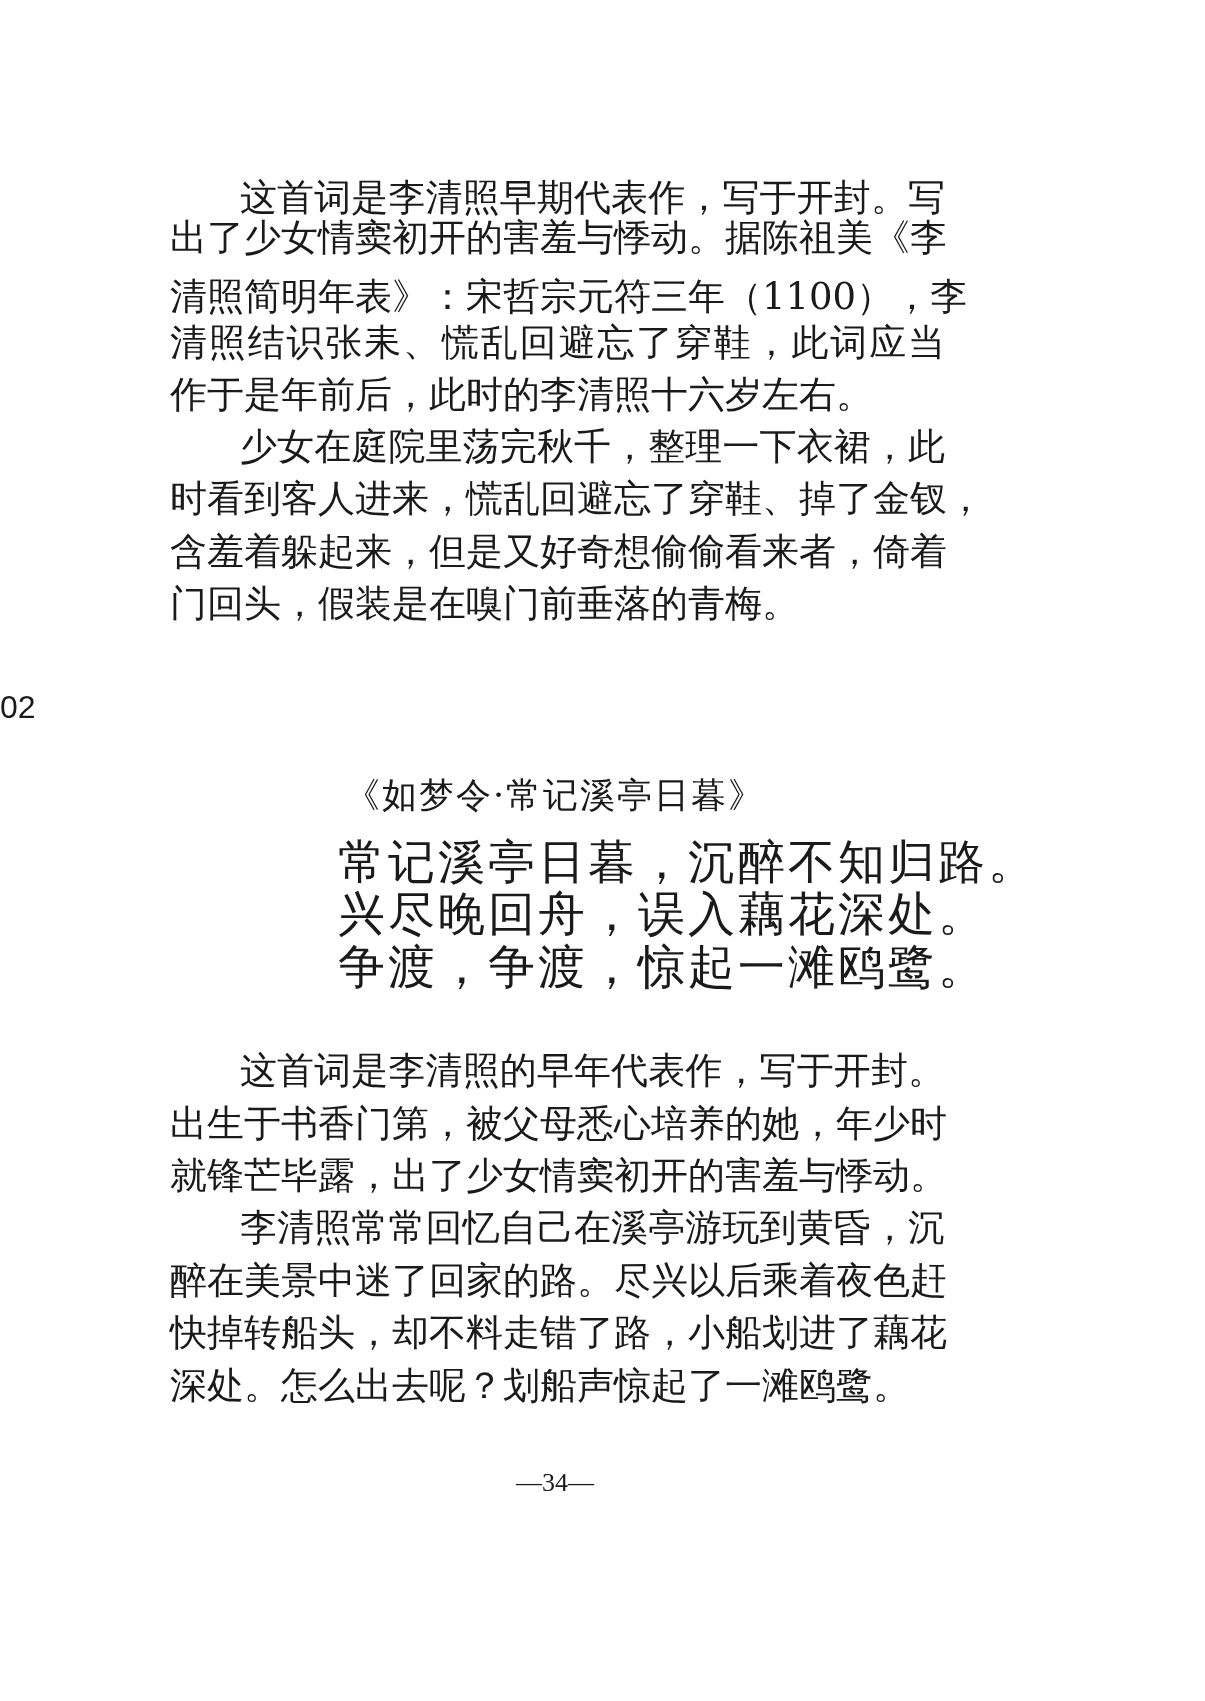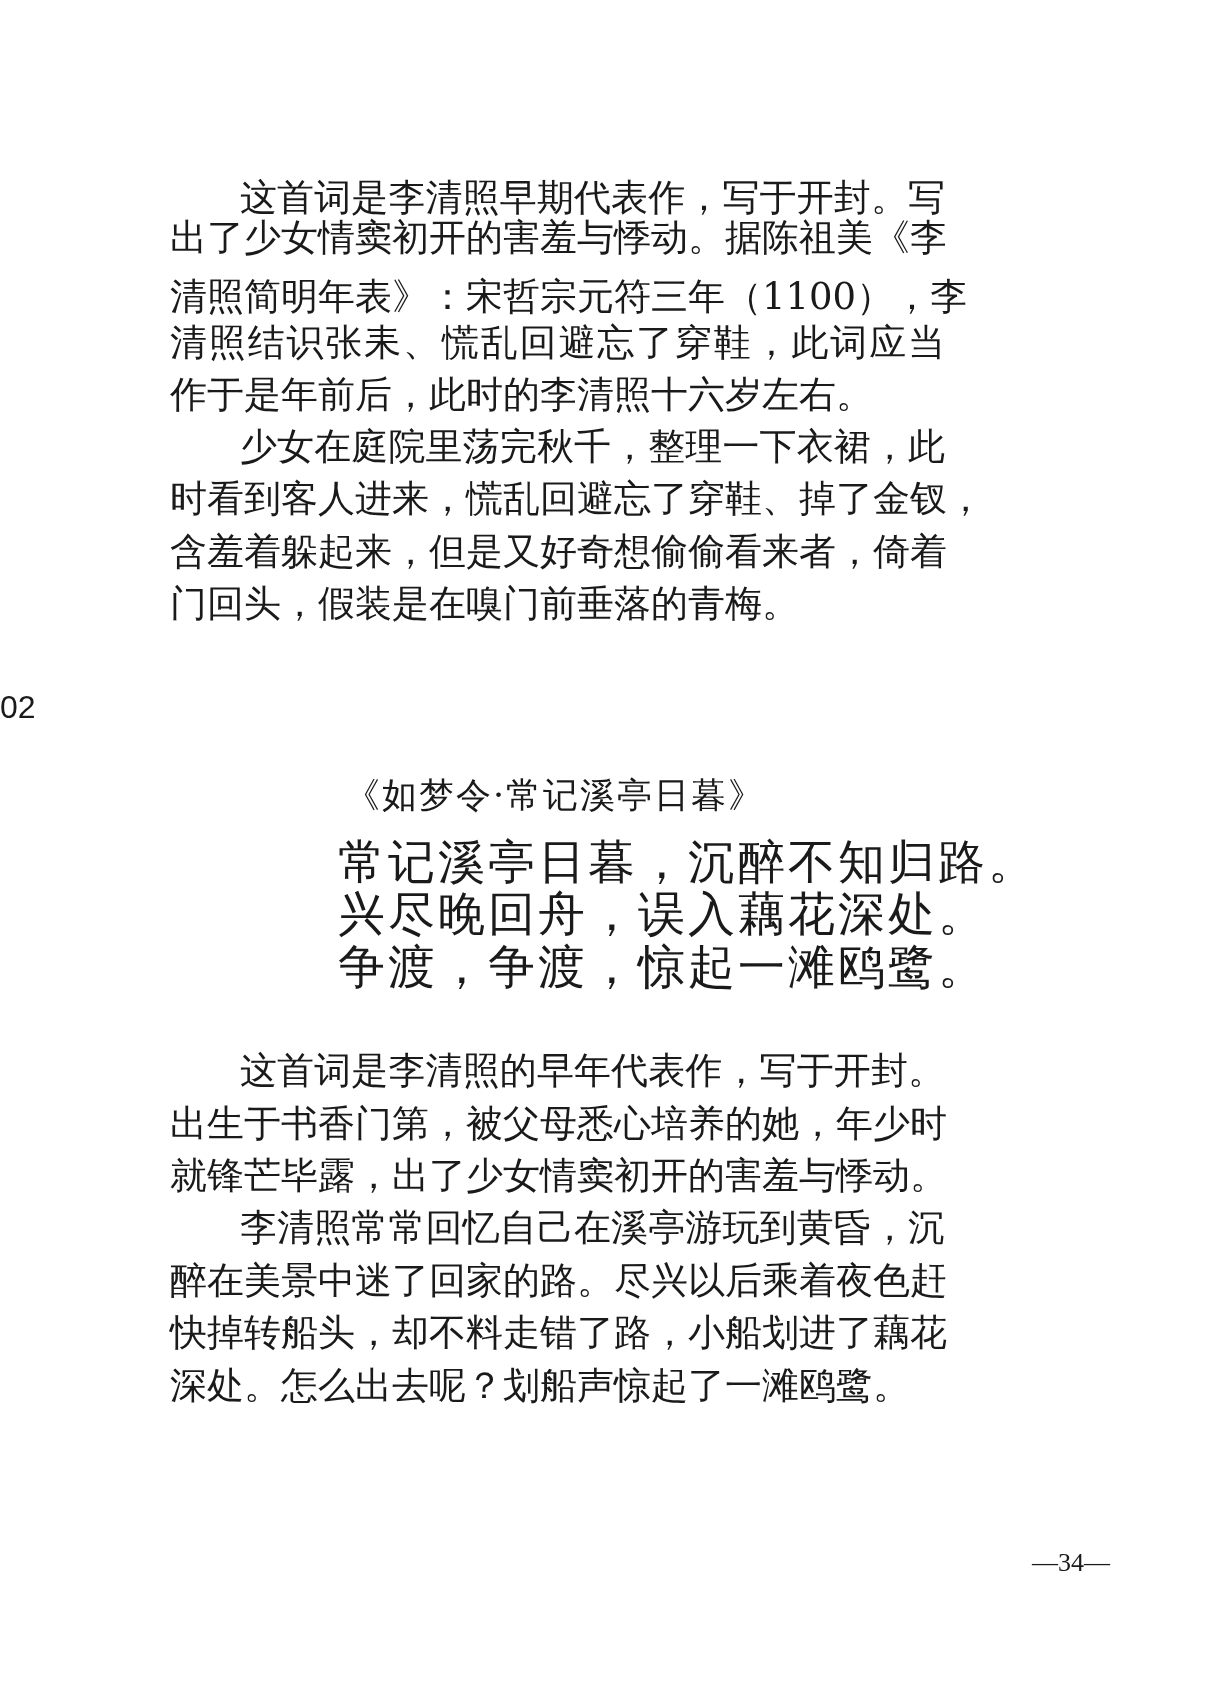--- a/index.html
+++ b/index.html
@@ -7,21 +7,21 @@
          font-family: "DejaVu Serif", "Liberation Serif", serif; color: #1a1a1a; }
   .line { position: absolute; left: 170px; width: 775px; font-size: 37px; line-height: 52px;
           white-space: nowrap; text-align: justify; text-align-last: justify; letter-spacing: 0; }
   .line.last { text-align-last: left; }
   .indent { left: 240px; width: 705px; }
   .sec-num { position: absolute; left: 0; width: 1110px; top: 682px;
              font-family: Liberation Sans, sans-serif; font-size: 32px; line-height: 50px; }
   .sec-title { position: absolute; left: 0; width: 1110px; text-align: center; top: 734px;
                font-size: 35px; line-height: 52px; letter-spacing: 2px; margin-top: 35px; }
   .poem { position: absolute; left: 338px; font-size: 47px; line-height: 52px; letter-spacing: 3px; white-space: nowrap; }
-  .page-num { position: absolute; left: 0; width: 1110px; text-align: right; top: 1546px;
+  .page-num { position: absolute; left: 0; width: 1110px; text-align: center; top: 1466px;
               font-family: "Liberation Serif", serif; font-size: 26px; line-height: 34px; }
 </style>
 </head>
 <body>
 
 <div>
   <div class="line indent" style="top:172px">这首词是李清照早期代表作，写于开封。写</div>
   <div class="line" style="top:212px">出了少女情窦初开的害羞与悸动。据陈祖美《李</div>
   <div class="line" style="top:271px">清照简明年表》：宋哲宗元符三年（1100），李</div>
   <div class="line" style="top:317px">清照结识张耒、慌乱回避忘了穿鞋，此词应当</div>

